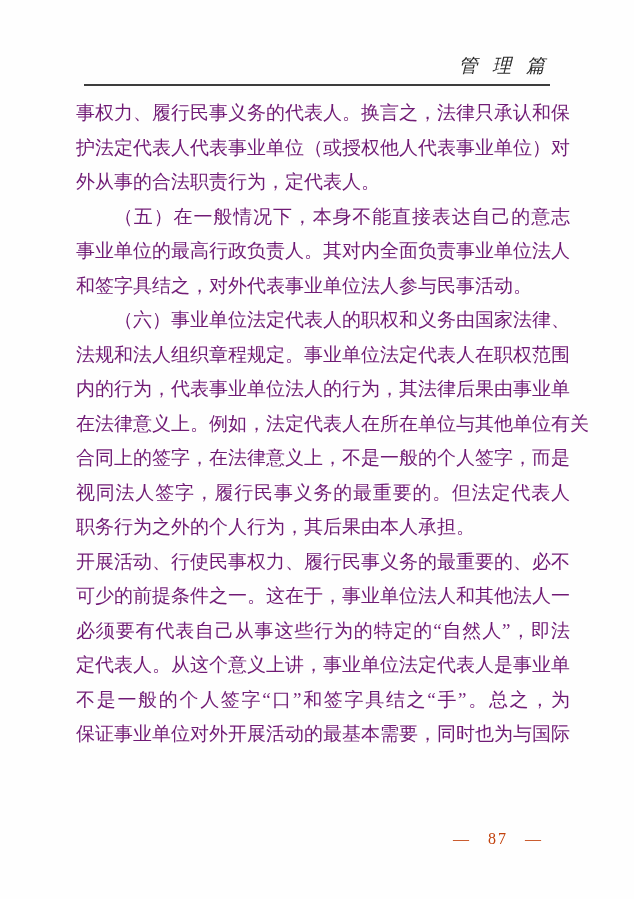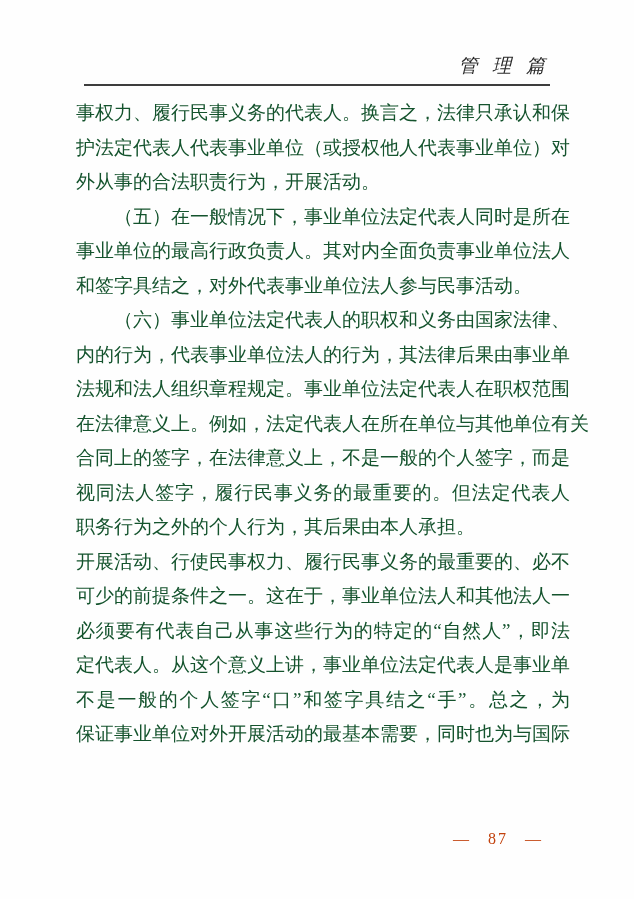--- a/index.html
+++ b/index.html
@@ -43,21 +43,21 @@
     left: 76px;
     width: 494px;
   }
   .line {
     height: 34.5px;
     line-height: 34.5px;
     font-size: 19px;
     white-space: nowrap;
     text-align: justify;
     text-align-last: justify;
-    color: #14532d;
+    color: #701a75;
   }
   .line.indent {
     text-indent: 2em;
   }
   .line.end {
     text-align-last: left;
   }
   .footer {
     position: absolute;
     top: 830px;
@@ -76,27 +76,27 @@
 
   <div class="header">
     <span>管 理 篇</span>
   </div>
 
   <div class="rule"></div>
 
   <div class="body-text">
       <div class="line">事权力、履行民事义务的代表人。换言之，法律只承认和保</div>
       <div class="line">护法定代表人代表事业单位（或授权他人代表事业单位）对</div>
-      <div class="line end">外从事的合法职责行为，开展活动。</div>
-      <div class="line indent">（五）在一般情况下，事业单位法定代表人同时是所在</div>
+      <div class="line end">外从事的合法职责行为，定代表人。</div>
+      <div class="line indent">（五）在一般情况下，本身不能直接表达自己的意志</div>
       <div class="line">事业单位的最高行政负责人。其对内全面负责事业单位法人</div>
       <div class="line end">和签字具结之，对外代表事业单位法人参与民事活动。</div>
       <div class="line indent">（六）事业单位法定代表人的职权和义务由国家法律、</div>
+      <div class="line">法规和法人组织章程规定。事业单位法定代表人在职权范围</div>
       <div class="line">内的行为，代表事业单位法人的行为，其法律后果由事业单</div>
-      <div class="line">法规和法人组织章程规定。事业单位法定代表人在职权范围</div>
       <div class="line">在法律意义上。例如，法定代表人在所在单位与其他单位有关</div>
       <div class="line">合同上的签字，在法律意义上，不是一般的个人签字，而是</div>
       <div class="line">视同法人签字，履行民事义务的最重要的。但法定代表人</div>
       <div class="line end">职务行为之外的个人行为，其后果由本人承担。</div>
       <div class="line">开展活动、行使民事权力、履行民事义务的最重要的、必不</div>
       <div class="line">可少的前提条件之一。这在于，事业单位法人和其他法人一</div>
       <div class="line">必须要有代表自己从事这些行为的特定的“自然人”，即法</div>
       <div class="line">定代表人。从这个意义上讲，事业单位法定代表人是事业单</div>
       <div class="line">不是一般的个人签字“口”和签字具结之“手”。总之，为</div>
       <div class="line">保证事业单位对外开展活动的最基本需要，同时也为与国际</div>

